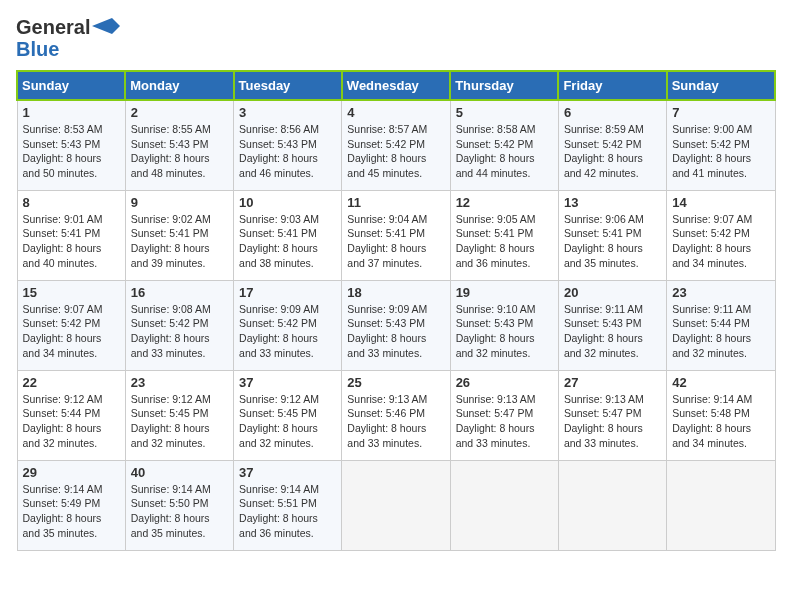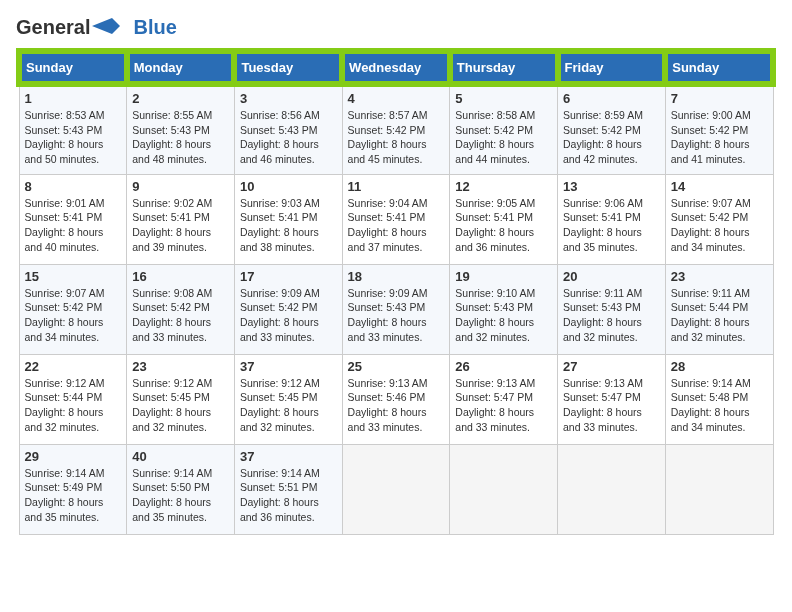--- a/index.html
+++ b/index.html
@@ -11,21 +11,21 @@
       padding: 16px;
     }
     .header {
       display: flex;
       justify-content: space-between;
       align-items: flex-start;
       margin-bottom: 10px;
     }
     .logo {
       display: flex;
-      flex-direction: row;
+      flex-direction: column;
       align-items: flex-start;
     }
     .logo-text {
       font-size: 20px;
       font-weight: bold;
       color: #333;
       line-height: 1.1;
     }
     .logo-arrow {
       width: 28px;
@@ -49,21 +49,21 @@
       border-collapse: collapse;
       font-size: 11px;
     }
     thead tr th {
       background-color: #2a6db5;
       color: #fff;
       padding: 6px 4px;
       text-align: left;
       font-size: 13px;
       font-weight: bold;
-      border: 6px solid #84cc16;
+      border: 2px solid #84cc16;
     }
     tbody tr td {
       border: 1px solid #ccc;
       vertical-align: top;
       padding: 4px 5px;
       width: calc(100% / 7);
       height: 90px;
     }
     tbody tr:nth-child(odd) td {
       background-color: #f5f8fc;
@@ -93,21 +93,21 @@
 <div class="header">
   <div class="logo">
     <div style="display:flex; align-items:center; gap:2px;">
       <span class="logo-text">
         <span>General</span>
       </span>
       <svg class="logo-arrow" viewBox="0 0 28 16">
         <polygon points="0,8 20,0 28,8 20,16" fill="#2a6db5"></polygon>
       </svg>
     </div>
-    <span class="logo-text" style="color:#2a6db5; font-size:20px;margin-left:13px;">Blue</span>
+    <span class="logo-text" style="color:#2a6db5; font-size:20px;">Blue</span>
   </div>
   <div class="title-block">
     <div class="month-title"></div>
     <div class="location"></div>
   </div>
 </div>
 
 <table>
   <thead>
     <tr>
@@ -230,21 +230,21 @@
         </td>
         <td>
           <span class="day-num">26</span>
           <div class="day-info">Sunrise: 9:13 AM<br>Sunset: 5:47 PM<br>Daylight: 8 hours and 33 minutes.</div>
         </td>
         <td>
           <span class="day-num">27</span>
           <div class="day-info">Sunrise: 9:13 AM<br>Sunset: 5:47 PM<br>Daylight: 8 hours and 33 minutes.</div>
         </td>
         <td>
-          <span class="day-num">28</span>
+          <span class="day-num">42</span>
           <div class="day-info">Sunrise: 9:14 AM<br>Sunset: 5:48 PM<br>Daylight: 8 hours and 34 minutes.</div>
         </td>
       </tr>
       <tr>
         <td>
           <span class="day-num">29</span>
           <div class="day-info">Sunrise: 9:14 AM<br>Sunset: 5:49 PM<br>Daylight: 8 hours and 35 minutes.</div>
         </td>
         <td>
           <span class="day-num">40</span>

